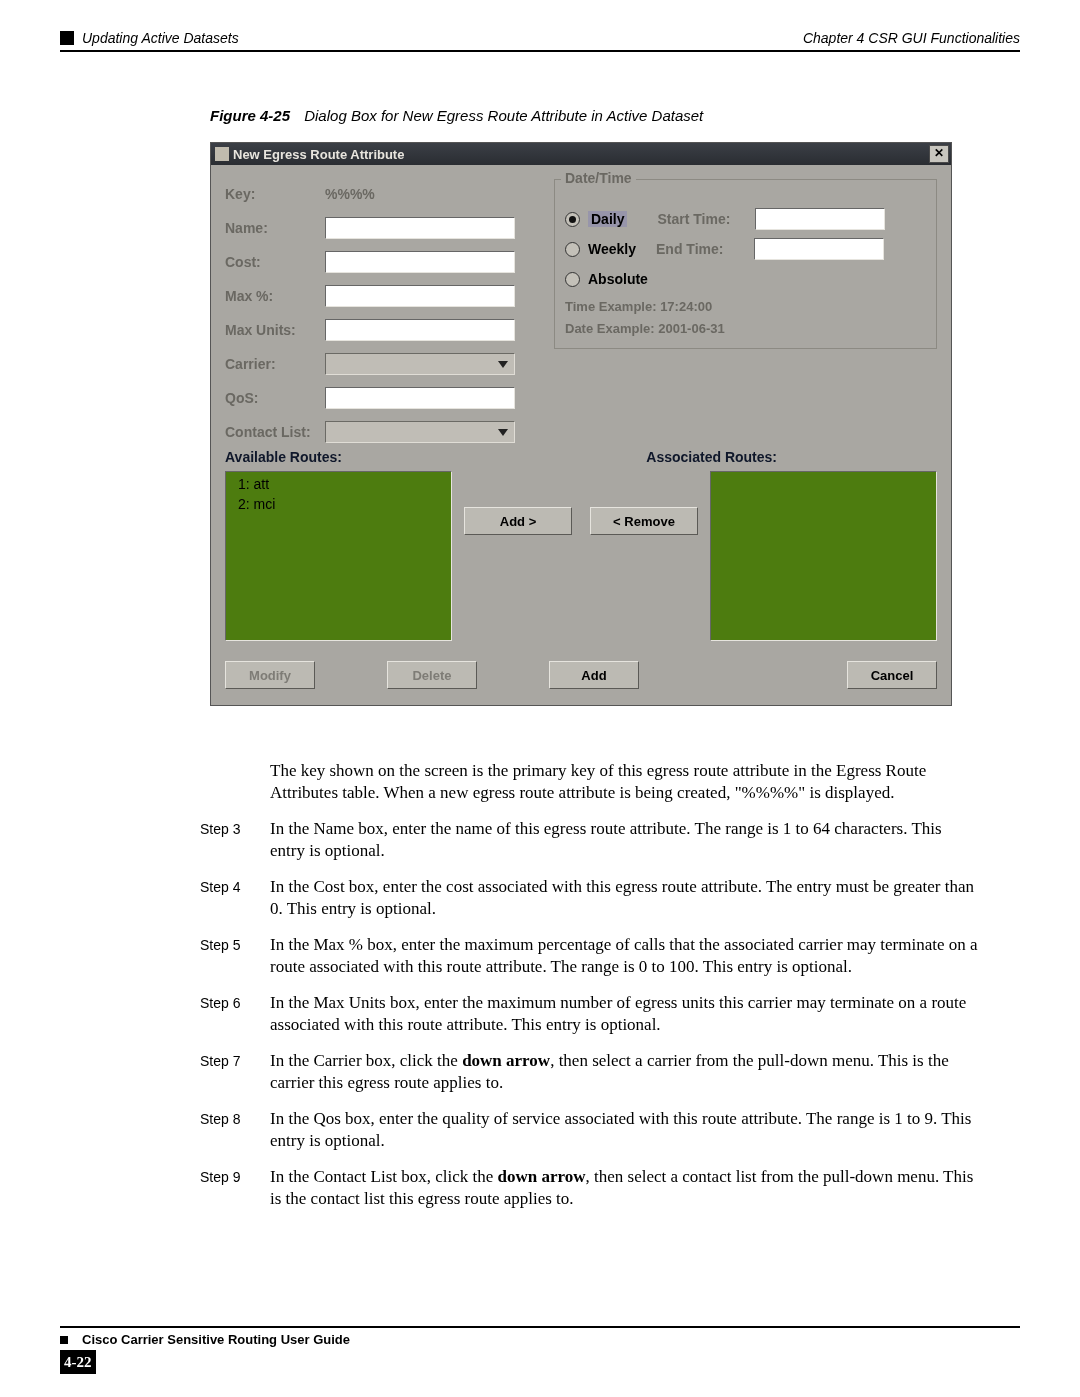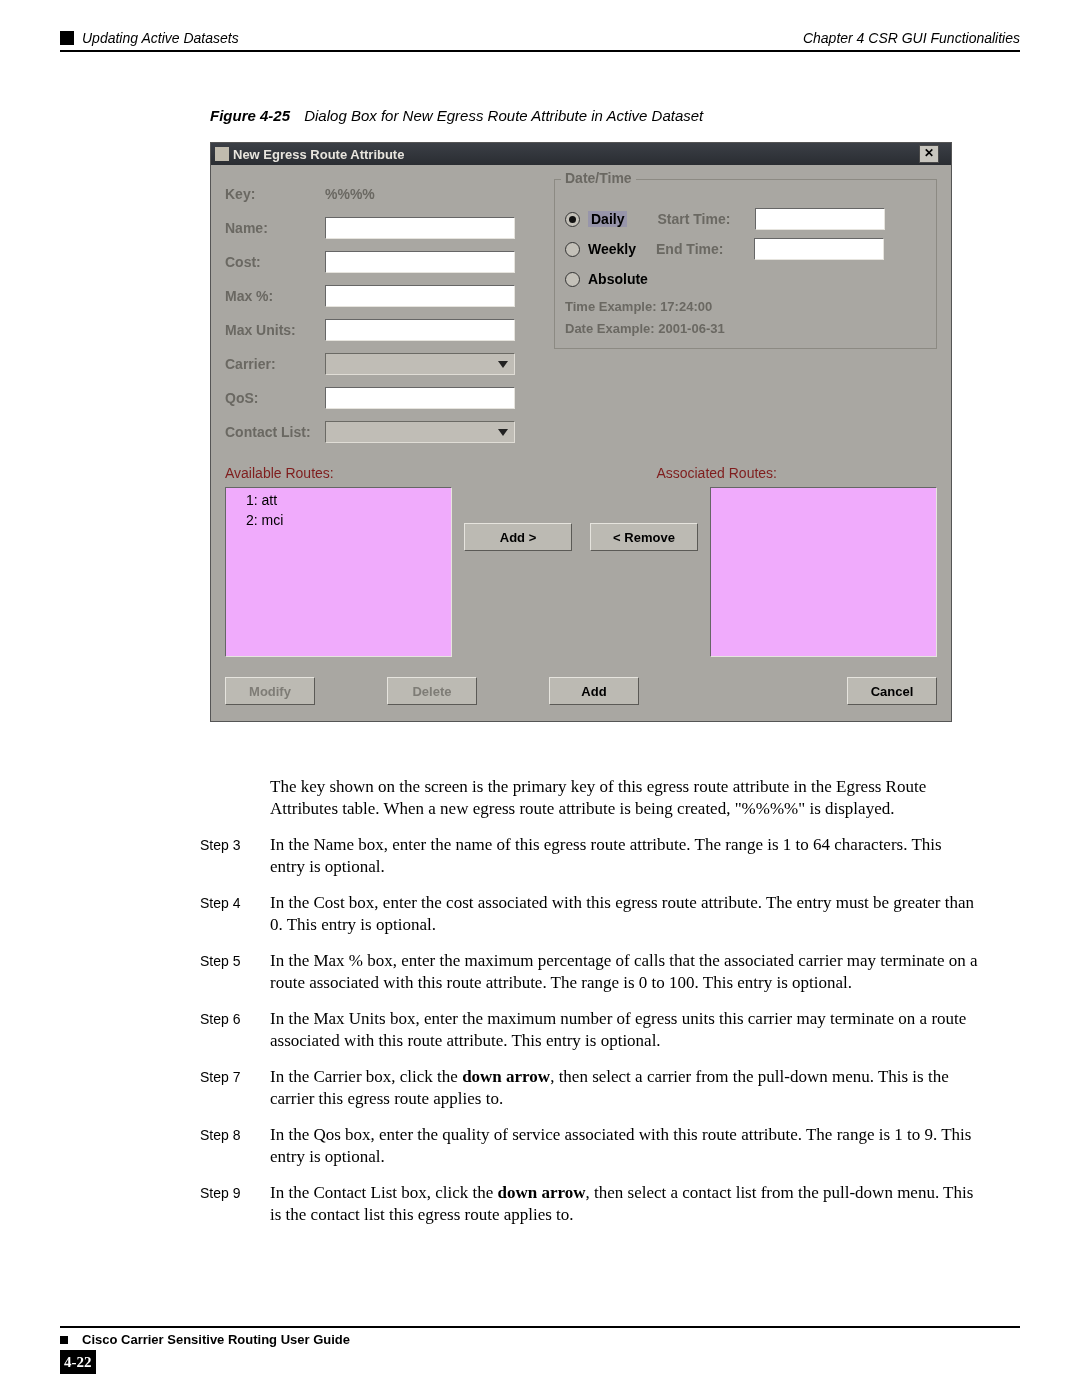--- a/index.html
+++ b/index.html
@@ -5,21 +5,21 @@
   html,body{margin:0;padding:0;background:#fff;font-family:"Times New Roman",Times,serif;color:#000;}
   .page{width:1080px;height:1397px;position:relative;box-sizing:border-box;padding:30px 60px 0 60px;}
   .hdr{display:flex;justify-content:space-between;align-items:flex-end;font-family:Arial,Helvetica,sans-serif;font-size:14px;font-style:italic;}
   .hdr-left{display:flex;align-items:center;gap:8px;}
   .hdr-sq{width:14px;height:14px;background:#000;display:inline-block;}
   .hdr-rule{height:2px;background:#000;margin-top:4px;}
   .fig-cap{font-family:Arial,Helvetica,sans-serif;font-style:italic;font-weight:bold;font-size:15px;margin:55px 0 18px 150px;}
   .fig-cap .fc-title{font-style:italic;font-weight:normal;margin-left:10px;}
   
   .dlg{margin-left:150px;width:740px;border:1px solid #555;background:#a9a7a2;font-family:Arial,Helvetica,sans-serif;font-size:14px;color:#3a3a38;}
-  .dlg-titlebar{height:22px;background:linear-gradient(#3b3f46,#2a2d32);color:#e8e5de;font-weight:bold;font-size:13px;display:flex;align-items:center;justify-content:space-between;padding:0 12px 0 4px;}
+  .dlg-titlebar{height:22px;background:linear-gradient(#3b3f46,#2a2d32);color:#e8e5de;font-weight:bold;font-size:13px;display:flex;align-items:center;justify-content:space-between;padding:0 2px 0 4px;}
   .tb-left{display:flex;align-items:center;gap:4px;}
   .tb-icn{width:14px;height:14px;background:#c0bbae;display:inline-block;}
   .tb-close{width:18px;height:16px;background:#c8c6bf;border:1px solid #4a4a4a;color:#000;font-weight:bold;font-size:12px;line-height:14px;text-align:center;}
   .dlg-body{padding:12px 14px 16px 14px;}
   .columns{display:flex;gap:14px;}
   .col-left{width:315px;}
   .col-right{flex:1;}
   .frow{display:flex;align-items:center;height:34px;}
   .flab{width:100px;color:#6a6862;font-weight:bold;}
   .fval{color:#6a6862;font-weight:bold;}
@@ -29,23 +29,23 @@
   .gbox{border:1px solid #8c8a83;margin-top:2px;padding:24px 10px 10px 10px;position:relative;}
   .gbox-title{position:absolute;top:-10px;left:6px;background:#a9a7a2;padding:0 4px;color:#6a6862;font-weight:bold;}
   .radio-row{display:flex;align-items:center;height:30px;gap:8px;}
   .rad{width:13px;height:13px;border:1px solid #333;border-radius:50%;background:#c3c0b8;display:inline-flex;align-items:center;justify-content:center;}
   .rad.sel-r::after{content:"";width:7px;height:7px;background:#111;border-radius:50%;}
   .rlabel{font-weight:bold;color:#000;}
   .rlabel.hl{background:#9795aa;padding:0 3px;}
   .tlab{color:#6a6862;font-weight:bold;width:90px;}
   .tin-sm{width:130px;height:22px;box-sizing:border-box;background:#fff;border-top:1px solid #666;border-left:1px solid #666;border-right:1px solid #e6e4de;border-bottom:1px solid #e6e4de;}
   .hint{color:#6a6862;font-weight:bold;font-size:13px;line-height:18px;padding-top:4px;}
-  .routes-hdr{display:flex;justify-content:space-between;margin-top:16px;color:#7f1d1d;font-weight:normal;}
+  .routes-hdr{display:flex;justify-content:space-between;color:#0f172a;font-weight:bold;}
   .routes-row{display:flex;margin-top:6px;gap:12px;align-items:flex-start;}
-  .listbox{width:290px;height:170px;background:#f0abfc;border-top:1px solid #666;border-left:1px solid #666;border-right:1px solid #e6e4de;border-bottom:1px solid #e6e4de;box-sizing:border-box;padding:2px 20px;font-size:14px;color:#000;line-height:20px;}
+  .listbox{width:290px;height:170px;background:#4d7c0f;border-top:1px solid #666;border-left:1px solid #666;border-right:1px solid #e6e4de;border-bottom:1px solid #e6e4de;box-sizing:border-box;padding:2px 12px;font-size:14px;color:#000;line-height:20px;}
   .mid-btns{display:flex;flex-direction:row;gap:18px;margin-top:36px;}
   .btn{width:108px;height:28px;box-sizing:border-box;border-top:1px solid #e6e4de;border-left:1px solid #e6e4de;border-right:1px solid #5b5a56;border-bottom:1px solid #5b5a56;background:#bcbab3;font-weight:bold;font-size:13px;display:flex;align-items:center;justify-content:center;color:#000;}
   .btn.disabled{color:#7e7c76;text-align:right;}
   .btnrow{display:flex;gap:72px;margin-top:20px;align-items:center;}
   .btnrow .spacer{flex:1;}
   .btn.w{width:90px;}
   
   .body-text{margin:54px 0 0 140px;width:780px;font-size:17px;line-height:22px;}
   .para{margin:0 0 14px 70px;}
   .step{display:flex;margin-bottom:14px;}

